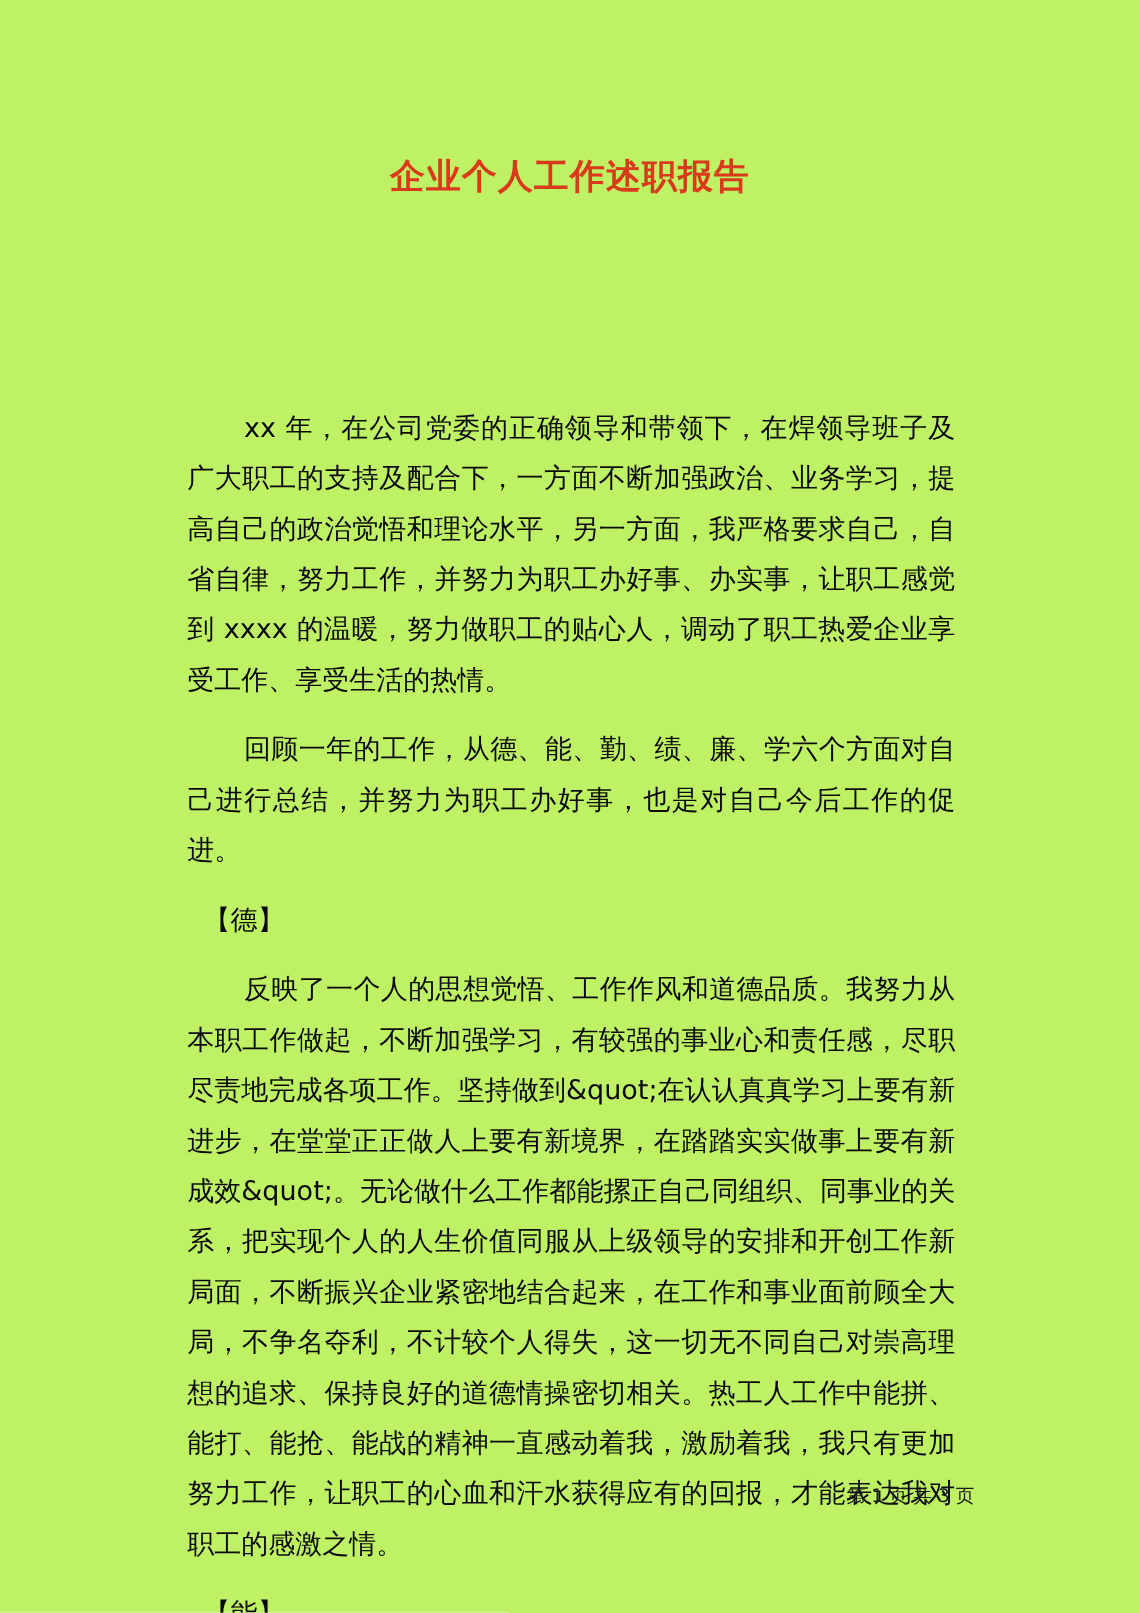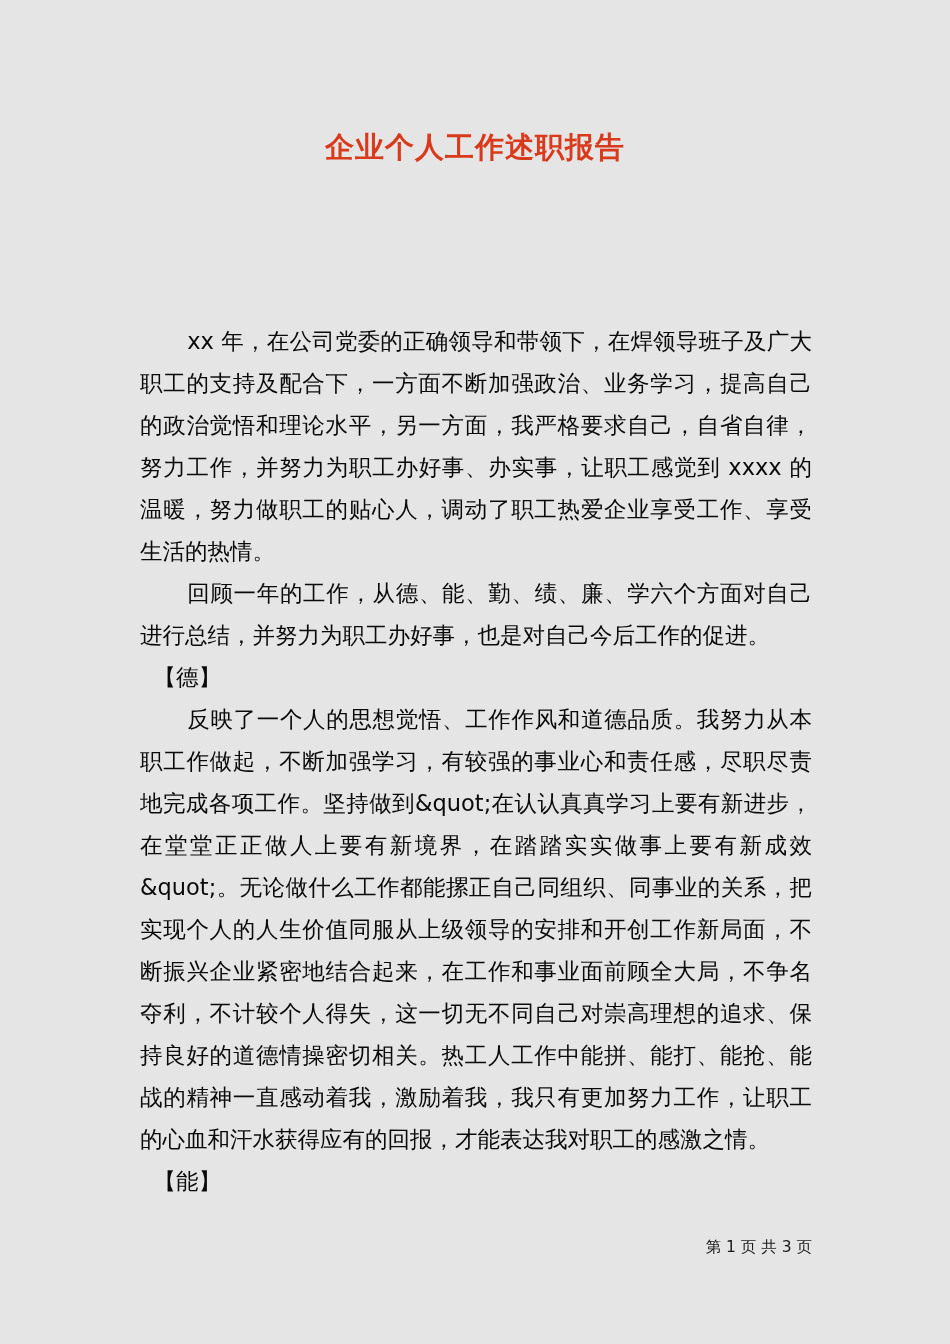--- a/index.html
+++ b/index.html
@@ -12,42 +12,42 @@
     background: #ffffff;
     font-family: "DejaVu Sans", "Liberation Sans", sans-serif;
     overflow: hidden;
   }
   .page {
     position: relative;
     width: 950px;
     height: 1344px;
     box-sizing: border-box;
     padding: 0;
-    background: #e5e5e5;
+    background: #bef264;
   }
   .doc-title {
     position: absolute;
     left: 0;
     right: 0;
     top: 128px;
     text-align: center;
     color: #d93a1b;
     font-size: 29px;
     font-weight: bold;
     letter-spacing: 1px;
     font-family: "DejaVu Sans", "Liberation Sans", sans-serif;
   }
   .body-area {
     position: absolute;
     left: 140px;
     top: 320px;
     width: 672px;
   }
   .para {
-    margin: 0;
+    margin: 16px;
     font-size: 22.5px;
     line-height: 42px;
     color: #0a0a0a;
     text-align: justify;
     text-justify: inter-ideograph;
     font-family: "DejaVu Sans", "Liberation Sans", sans-serif;
     letter-spacing: 0px;
   }
   .indent {
     text-indent: 2.1em;

